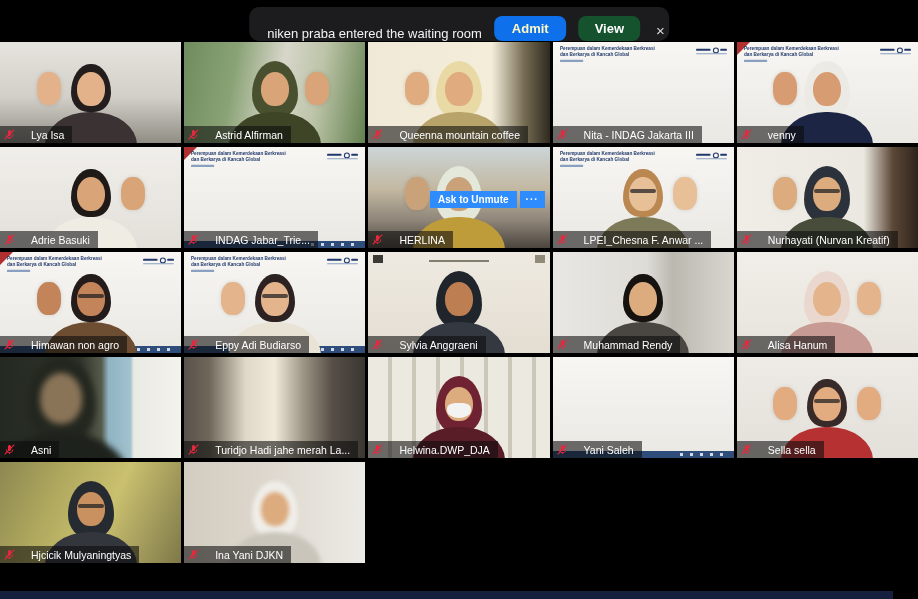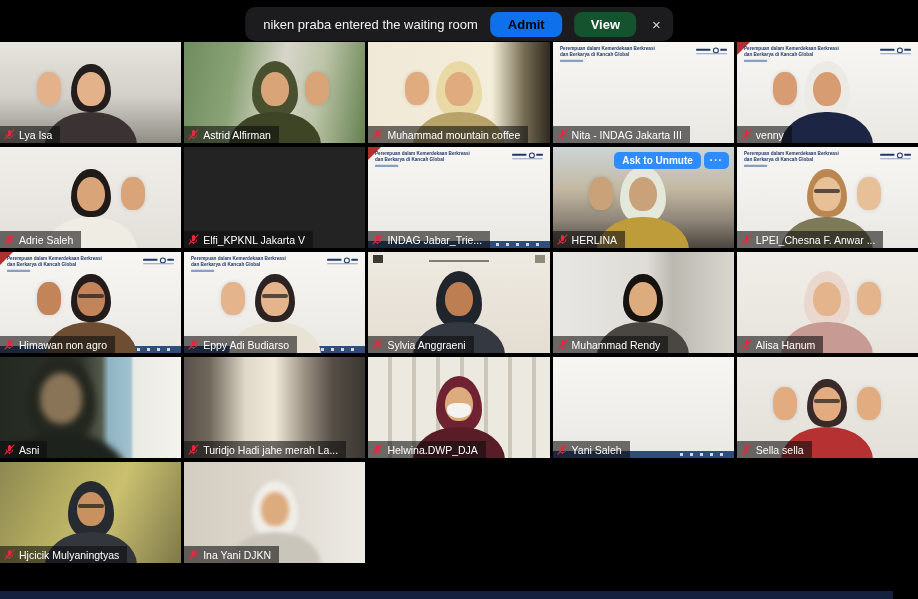--- a/index.html
+++ b/index.html
@@ -1,24 +1,24 @@
 <!DOCTYPE html>
 <html style="--accent-blue: #0e71eb; --muted-mic: #e8283f; --overlay-button-blue: #2e8cff; --slide-title: #20386b; --slide-red: #b03030; --taskbar-blue: #2e4d7b;"><head>
 <meta charset="utf-8">
 <style>
   html,body{margin:0;padding:0;background:#000;}
   .screen{position:relative;width:918px;height:599px;background:#000;overflow:hidden;
           font-family:"Liberation Sans",sans-serif;}
 
   
   .notification{position:absolute;top:7px;left:50%;transform:translateX(-50%);
-    height:34px;display:flex;align-items:center;gap:12px;background:#1c1c1e;
-    border-radius:10px;padding:0 8px 0 18px;z-index:50;}
+    height:34px;display:flex;align-items:flex-end;gap:12px;background:#1c1c1e;
+    border-radius:10px;padding:0 0 0 18px;z-index:50;}
   .notif-msg{color:#f2f2f2;font-size:13px;white-space:nowrap;}
-  .admit-btn{background:var(--accent-blue,#0e71eb);color:#000000;border:none;border-radius:8px;
+  .admit-btn{background:var(--accent-blue,#0e71eb);color:#fef9c3;border:none;border-radius:8px;
     font-weight:700;font-size:13px;padding:5px 18px;cursor:pointer;font-family:inherit;}
   .view-btn{background:#14532d;color:#fff;border:none;border-radius:8px;
     font-weight:600;font-size:13px;padding:5px 16px;cursor:pointer;font-family:inherit;}
   .notif-close{background:none;border:none;color:#d9d9d9;font-size:15px;cursor:pointer;
     padding:2px 4px;font-family:inherit;}
 
   
   .grid{position:absolute;top:42px;left:0;right:0;height:521px;display:grid;
     grid-template-columns:repeat(5,1fr);grid-template-rows:repeat(5,1fr);gap:4px 3px;}
   .tile{position:relative;overflow:hidden;background:var(--bg,#1e1e1e);}
@@ -61,24 +61,24 @@
   .body{left:50%;bottom:-6px;width:92px;height:37px;margin-left:-46px;background:var(--shirt,#444);
     border-radius:48% 48% 0 0 / 90% 90% 0 0;}
   .hand{width:24px;height:33px;background:var(--skin,#d8a87e);
     border-radius:45% 45% 42% 42%;box-shadow:0 0 4px rgba(0,0,0,.12);}
   .hand-left{left:50%;margin-left:-54px;top:30px;}
   .hand-right{left:50%;margin-left:30px;top:30px;}
 
   
   .overlay-actions{position:absolute;top:5px;right:5px;display:flex;gap:3px;z-index:5;}
   .ask-unmute-btn,.more-btn{background:var(--overlay-button-blue,#2e8cff);color:#fff;border:none;
-    border-radius:5px;font-size:10px;font-weight:700;padding:3px 8px;cursor:pointer;font-family:inherit;white-space:nowrap;}
+    border-radius:0;font-size:10px;font-weight:700;padding:3px 8px;cursor:pointer;font-family:inherit;white-space:nowrap;margin-top:39px;}
   .more-btn{padding:3px 6px;letter-spacing:1px;}
 
-  .name-tag{position:absolute;left:0;bottom:0;display:inline-flex;align-items:flex-start;gap:4px;
+  .name-tag{position:absolute;left:0;bottom:0;display:inline-flex;align-items:flex-start;gap:16px;
     background:rgba(12,12,12,.58);color:#fff;font-size:10.5px;padding:2.5px 8px 2.5px 4px;
     max-width:95%;white-space:nowrap;overflow:hidden;z-index:6;}
   .mic-icon{color:var(--muted-mic,#e8283f);flex:0 0 auto;}
 
   .bottom-bar{position:absolute;left:0;bottom:0;width:893px;height:8px;background:#15203f;}
 </style>
 </head>
 <body>
 
 <div class="screen">
@@ -146,21 +146,21 @@
 
         <div class="body"></div>
       </div>
     </div>
 
     <div class="name-tag">
       <svg class="mic-icon" viewBox="0 0 24 24" width="11" height="11">
         <path fill="currentColor" d="M12 15a3.5 3.5 0 0 0 3.5-3.5v-6a3.5 3.5 0 0 0-7 0v6A3.5 3.5 0 0 0 12 15zm6.5-3.5a6.5 6.5 0 0 1-13 0H3.8a8.2 8.2 0 0 0 7 8.1V22h2.4v-2.4a8.2 8.2 0 0 0 7-8.1h-1.7z"></path>
         <rect fill="currentColor" x="10.9" y="-3" width="2.2" height="30" transform="rotate(45 12 12)"></rect>
       </svg>
-      <span class="participant-name">Muhammad mountain coffee</span>
+      <span class="participant-name">Queenna mountain coffee</span>
     </div>
   </div>
       <div class="tile">
     <div class="scene">
       <div class="slide">
 
         <div class="slide-head">
           <div class="slide-line1">Perempuan dalam Kemerdekaan Berkreasi</div>
           <div class="slide-line2">dan Berkarya di Kancah Global</div>
           <div class="slide-date"></div>
@@ -233,36 +233,21 @@
 
         <div class="body"></div>
       </div>
     </div>
 
     <div class="name-tag">
       <svg class="mic-icon" viewBox="0 0 24 24" width="11" height="11">
         <path fill="currentColor" d="M12 15a3.5 3.5 0 0 0 3.5-3.5v-6a3.5 3.5 0 0 0-7 0v6A3.5 3.5 0 0 0 12 15zm6.5-3.5a6.5 6.5 0 0 1-13 0H3.8a8.2 8.2 0 0 0 7 8.1V22h2.4v-2.4a8.2 8.2 0 0 0 7-8.1h-1.7z"></path>
         <rect fill="currentColor" x="10.9" y="-3" width="2.2" height="30" transform="rotate(45 12 12)"></rect>
       </svg>
-      <span class="participant-name">Adrie Saleh</span>
-    </div>
-  </div>
-      <div class="tile" style="--bg: #232323;">
-    <div class="scene">
-      
-      
-      
-    </div>
-
-    <div class="name-tag">
-      <svg class="mic-icon" viewBox="0 0 24 24" width="11" height="11">
-        <path fill="currentColor" d="M12 15a3.5 3.5 0 0 0 3.5-3.5v-6a3.5 3.5 0 0 0-7 0v6A3.5 3.5 0 0 0 12 15zm6.5-3.5a6.5 6.5 0 0 1-13 0H3.8a8.2 8.2 0 0 0 7 8.1V22h2.4v-2.4a8.2 8.2 0 0 0 7-8.1h-1.7z"></path>
-        <rect fill="currentColor" x="10.9" y="-3" width="2.2" height="30" transform="rotate(45 12 12)"></rect>
-      </svg>
-      <span class="participant-name">Elfi_KPKNL Jakarta V</span>
+      <span class="participant-name">Adrie Basuki</span>
     </div>
   </div>
       <div class="tile">
     <div class="scene">
       <div class="slide">
         <div class="slide-corner"></div>
         <div class="slide-head">
           <div class="slide-line1">Perempuan dalam Kemerdekaan Berkreasi</div>
           <div class="slide-line2">dan Berkarya di Kancah Global</div>
           <div class="slide-date"></div>
@@ -342,20 +327,43 @@
     </div>
 
     <div class="name-tag">
       <svg class="mic-icon" viewBox="0 0 24 24" width="11" height="11">
         <path fill="currentColor" d="M12 15a3.5 3.5 0 0 0 3.5-3.5v-6a3.5 3.5 0 0 0-7 0v6A3.5 3.5 0 0 0 12 15zm6.5-3.5a6.5 6.5 0 0 1-13 0H3.8a8.2 8.2 0 0 0 7 8.1V22h2.4v-2.4a8.2 8.2 0 0 0 7-8.1h-1.7z"></path>
         <rect fill="currentColor" x="10.9" y="-3" width="2.2" height="30" transform="rotate(45 12 12)"></rect>
       </svg>
       <span class="participant-name">LPEI_Chesna F. Anwar ...</span>
     </div>
   </div>
+      <div class="tile" style="--bg: linear-gradient(90deg,#f0ede7 0%,#ebe8e1 70%,#5c4836 86%,#2e241c 100%); --hijab: #2c323b; --skin: #dcab7e; --shirt: #474d3a;">
+    <div class="scene">
+
+      <div class="figure">
+        <div class="hand hand-left"></div>
+
+        <div class="hijab"></div>
+
+        <div class="face"></div>
+        <div class="glasses"></div>
+
+        <div class="body"></div>
+      </div>
+    </div>
+
+    <div class="name-tag">
+      <svg class="mic-icon" viewBox="0 0 24 24" width="11" height="11">
+        <path fill="currentColor" d="M12 15a3.5 3.5 0 0 0 3.5-3.5v-6a3.5 3.5 0 0 0-7 0v6A3.5 3.5 0 0 0 12 15zm6.5-3.5a6.5 6.5 0 0 1-13 0H3.8a8.2 8.2 0 0 0 7 8.1V22h2.4v-2.4a8.2 8.2 0 0 0 7-8.1h-1.7z"></path>
+        <rect fill="currentColor" x="10.9" y="-3" width="2.2" height="30" transform="rotate(45 12 12)"></rect>
+      </svg>
+      <span class="participant-name">Nurhayati (Nurvan Kreatif)</span>
+    </div>
+  </div>
       <div class="tile" style="--hair: #231c1a; --skin: #c3845a; --shirt: #6d4e32;">
     <div class="scene">
       <div class="slide">
         <div class="slide-corner"></div>
         <div class="slide-head">
           <div class="slide-line1">Perempuan dalam Kemerdekaan Berkreasi</div>
           <div class="slide-line2">dan Berkarya di Kancah Global</div>
           <div class="slide-date"></div>
         </div>
         <svg class="slide-logo" viewBox="0 0 60 16" width="33" height="9">

